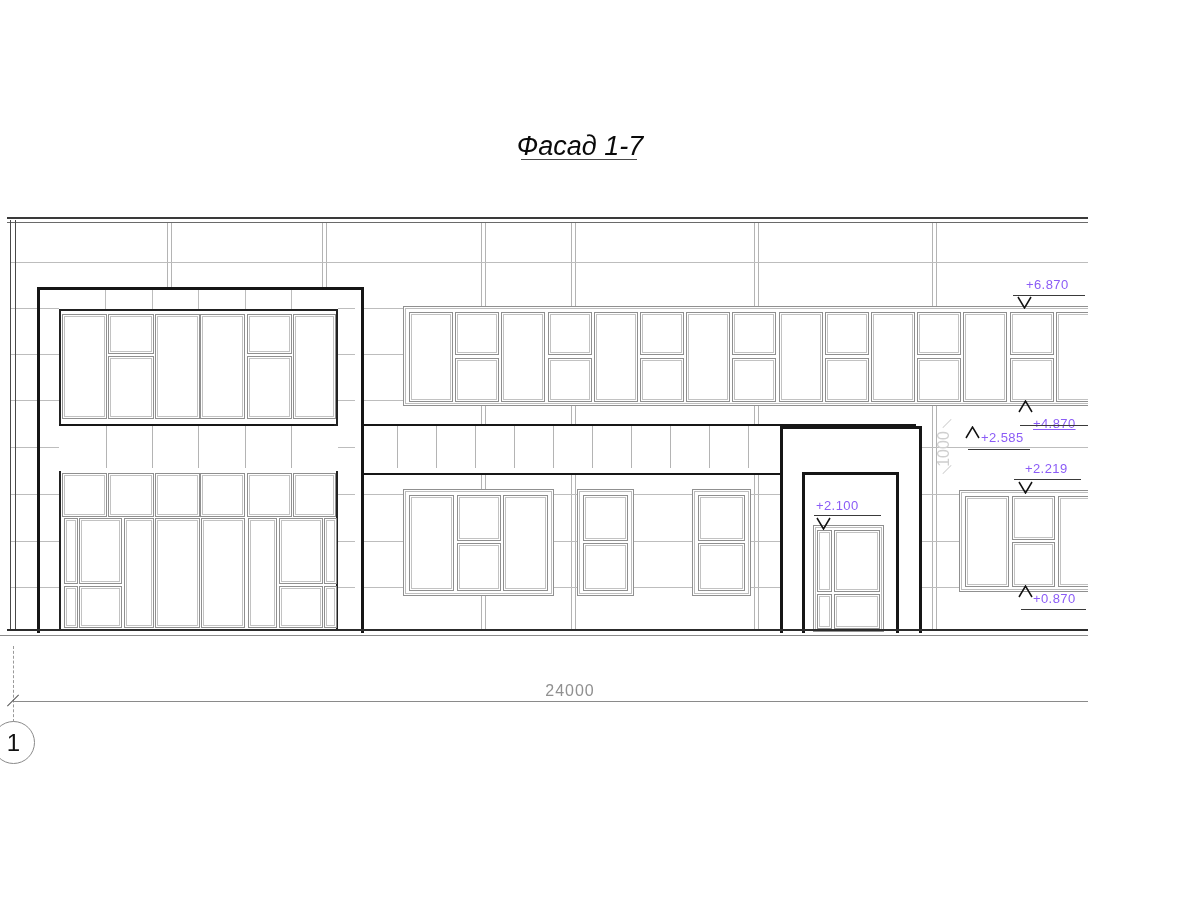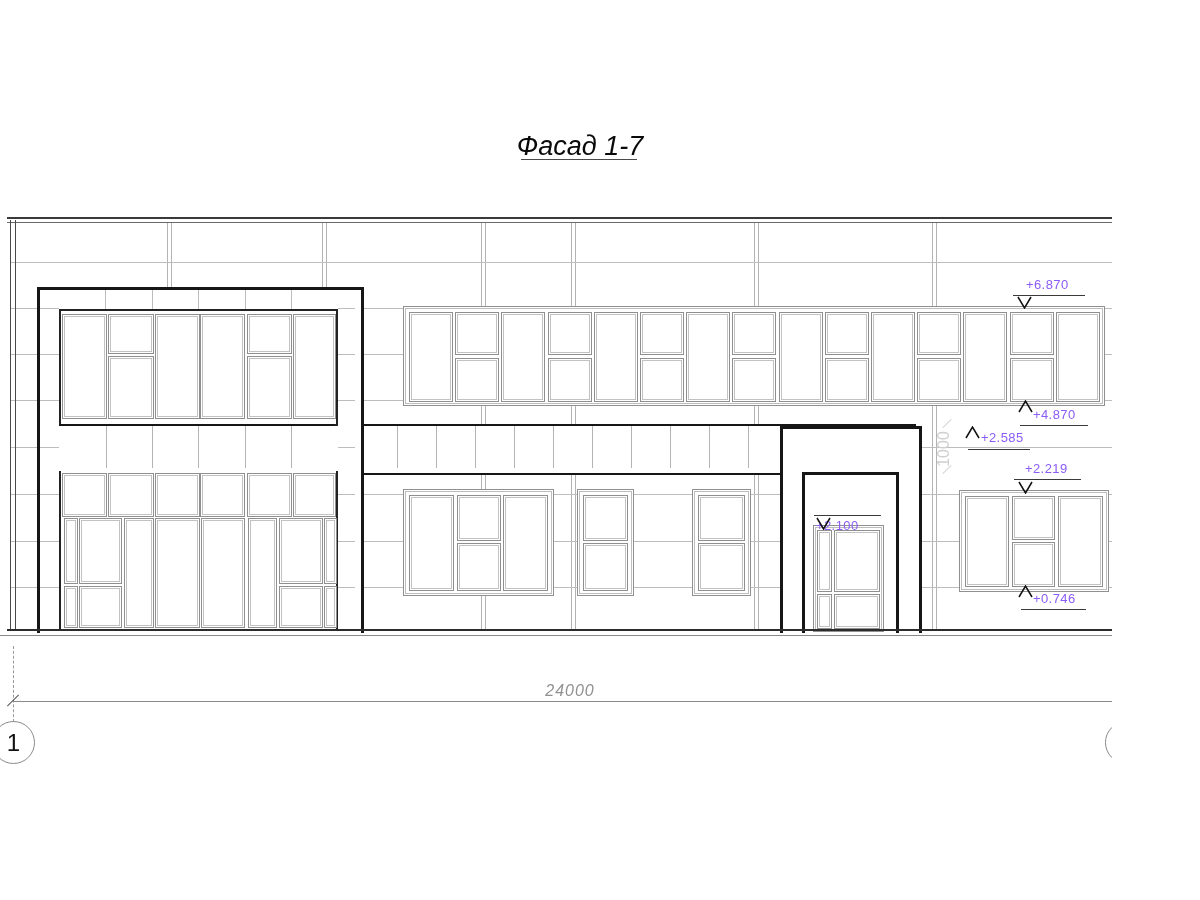--- a/index.html
+++ b/index.html
@@ -1,26 +1,26 @@
 <!DOCTYPE html>
 <html><head>
 <meta charset="utf-8">
 <style>
   html,body{margin:0;padding:0;background:#fff;}
   #cv{position:relative;width:1088px;height:900px;background:#fff;overflow:hidden;
-      font-family:"Liberation Sans",sans-serif;padding-left:24px;}
+      font-family:"Liberation Sans",sans-serif;}
   .abs{position:absolute;}
   .pane{position:absolute;background:#fff;border:1px solid #8f8f8f;
         outline:1px solid #c2c2c2;outline-offset:-3px;}
   .frame2{position:absolute;background:#fff;border:1px solid #909090;
         outline:1px solid #bdbdbd;outline-offset:-3px;}
   .elv{position:absolute;font-size:13px;color:#8b5cf6;letter-spacing:.4px;z-index:9;white-space:nowrap;}
   .eline{position:absolute;height:1px;background:#3a3a3a;z-index:9;}
   .echev{position:absolute;z-index:9;}
-  .dimtxt{position:absolute;font-size:16px;color:#909090;z-index:9;letter-spacing:1px;font-style:italic;}
+  .dimtxt{position:absolute;font-size:16px;color:#909090;z-index:9;letter-spacing:1px;}
   .bubble{position:absolute;width:41px;height:41px;border:1px solid #8a8a8a;border-radius:50%;
         background:#fff;display:flex;align-items:center;justify-content:center;
         font-size:24px;color:#111;z-index:9;}
   .title{position:absolute;left:505px;top:131px;width:150px;text-align:center;
         font-style:italic;font-size:27px;color:#0a0a0a;z-index:9;}
 </style>
 </head>
 <body>
 
 <div id="cv">
@@ -36,45 +36,45 @@
 
   <span class="elv" style="left:1026px;top:277px;">+6.870</span>
   <div class="eline" style="left:1013px;top:295px;width:72px;"></div>
   <svg class="echev" style="left:1016px;top:296px;" width="17" height="13">
       <path d="M2 1 L8.5 12 L15 1" stroke="#111" stroke-width="1.5" fill="none"></path>
     </svg>
 
   <svg class="echev" style="left:1017px;top:400px;" width="17" height="13">
       <path d="M2 12 L8.5 1 L15 12" stroke="#111" stroke-width="1.5" fill="none"></path>
     </svg>
-  <span class="elv" style="left:1033px;top:407px;">+4.870</span>
+  <span class="elv" style="left:1033px;top:416px;text-decoration:underline;">+4.870</span>
   <div class="eline" style="left:1020px;top:425px;width:68px;"></div>
 
   <svg class="echev" style="left:964px;top:426px;" width="17" height="13">
       <path d="M2 12 L8.5 1 L15 12" stroke="#111" stroke-width="1.5" fill="none"></path>
     </svg>
   <span class="elv" style="left:981px;top:430px;">+2.585</span>
   <div class="eline" style="left:968px;top:449px;width:62px;"></div>
 
   <span class="elv" style="left:1025px;top:461px;">+2.219</span>
   <div class="eline" style="left:1014px;top:479px;width:67px;"></div>
   <svg class="echev" style="left:1017px;top:481px;" width="17" height="13">
       <path d="M2 1 L8.5 12 L15 1" stroke="#111" stroke-width="1.5" fill="none"></path>
     </svg>
 
-  <span class="elv" style="left:816px;top:498px;margin-top:20px;">+2.100</span>
+  <span class="elv" style="left:816px;top:498px;">+2.100</span>
   <div class="eline" style="left:814px;top:515px;width:67px;"></div>
   <svg class="echev" style="left:815px;top:517px;" width="17" height="13">
       <path d="M2 1 L8.5 12 L15 1" stroke="#111" stroke-width="1.5" fill="none"></path>
     </svg>
 
   <svg class="echev" style="left:1017px;top:585px;" width="17" height="13">
       <path d="M2 12 L8.5 1 L15 12" stroke="#111" stroke-width="1.5" fill="none"></path>
     </svg>
-  <span class="elv" style="left:1033px;top:591px;">+0.746</span>
+  <span class="elv" style="left:1033px;top:591px;">+0.870</span>
   <div class="eline" style="left:1021px;top:609px;width:65px;"></div>
 
   <div class="abs" style="left:916px;top:440px;width:56px;text-align:center;font-size:16px;color:#cfcfcf;
               transform:rotate(-90deg);z-index:8;">1000</div>
   <div class="abs" style="left:941px;top:423px;width:12px;height:1px;background:#cfcfcf;transform:rotate(-45deg);z-index:8;"></div>
   <div class="abs" style="left:941px;top:469px;width:12px;height:1px;background:#cfcfcf;transform:rotate(-45deg);z-index:8;"></div>
 
   <div class="abs" style="left:13px;top:646px;width:0;height:76px;border-left:1px dashed #9a9a9a;z-index:8;"></div>
   <div class="abs" style="left:1126px;top:641px;width:0;height:81px;border-left:1px dashed #9a9a9a;z-index:8;"></div>
   <div class="abs" style="left:13px;top:701px;width:1113px;height:1px;background:#8a8a8a;z-index:8;"></div>

